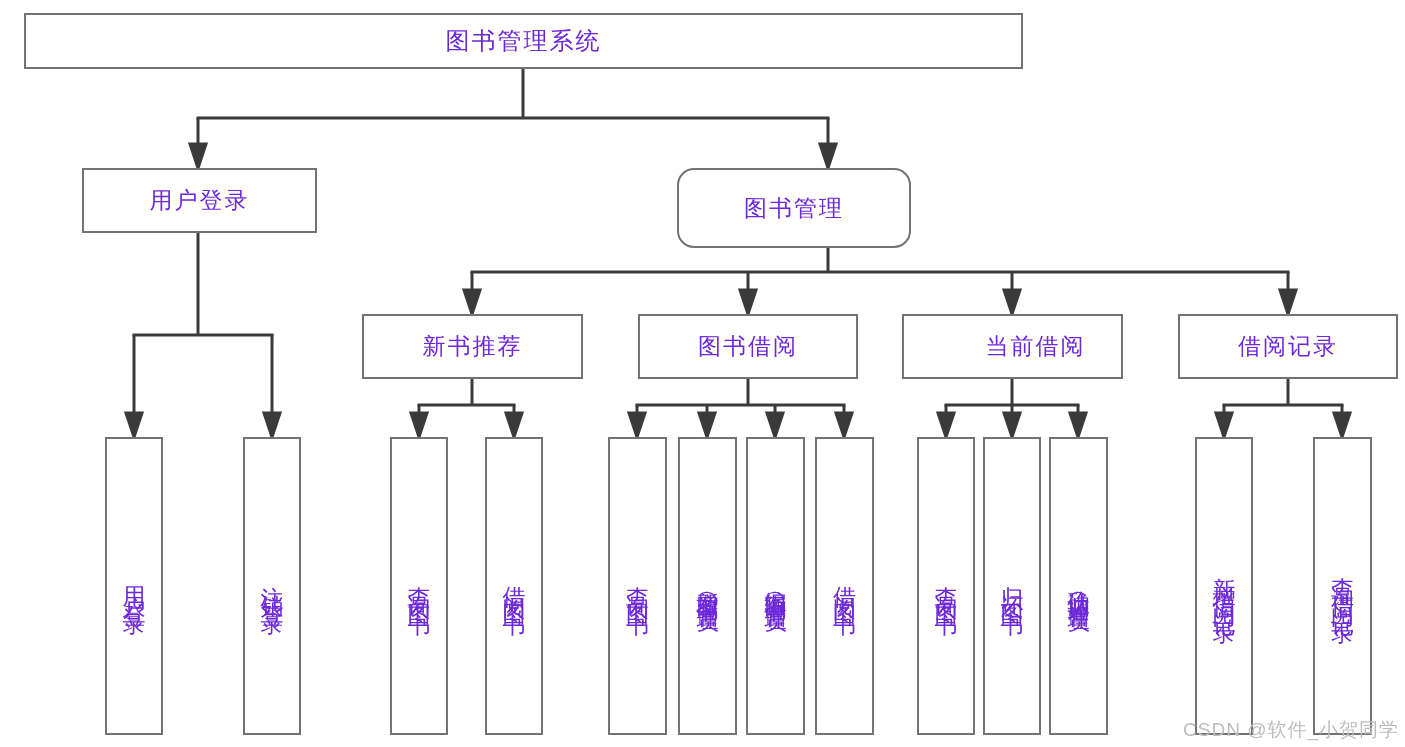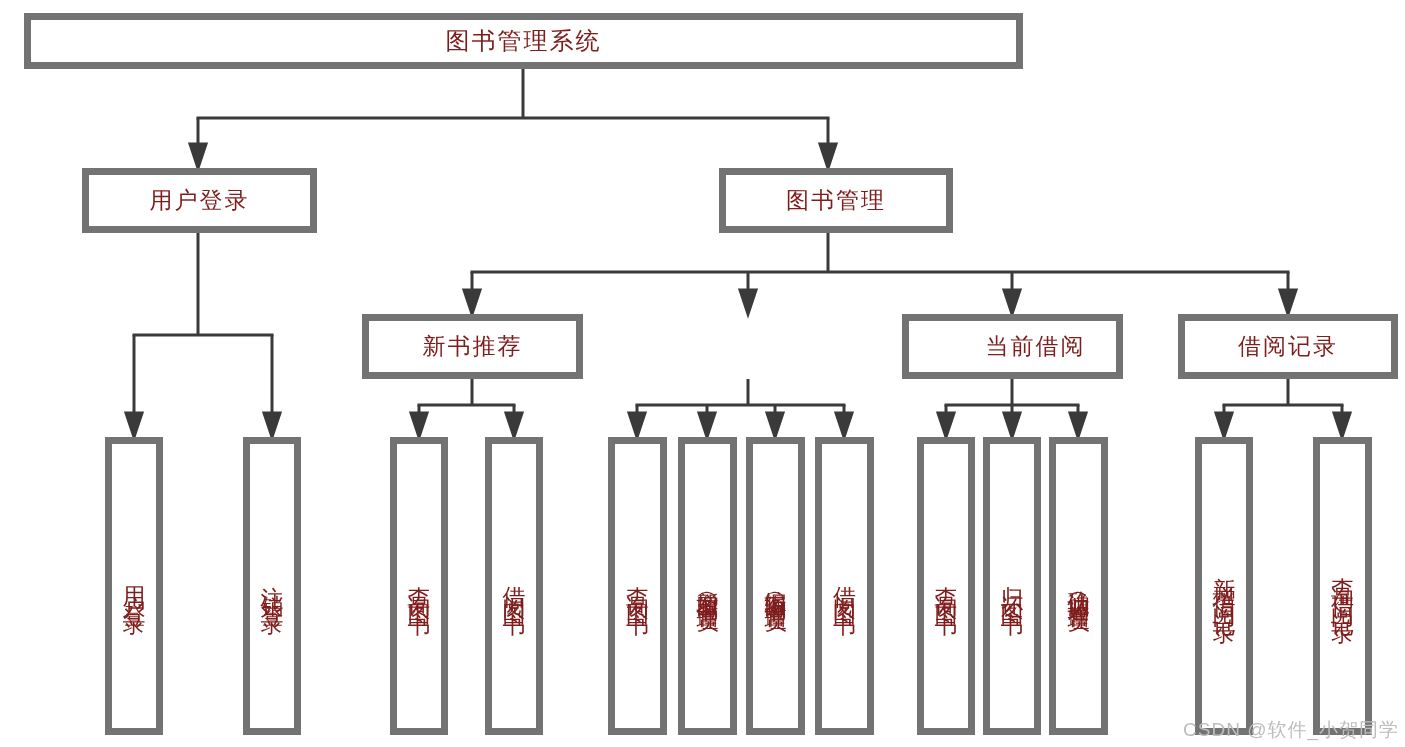--- a/index.html
+++ b/index.html
@@ -17,27 +17,27 @@
   }
   .wires {
     position: absolute;
     left: 0; top: 0;
     width: 1405px; height: 747px;
     z-index: 1;
   }
   .box {
     position: absolute;
     background: #ffffff;
-    border: 7px solid #737373;
+    border: 2px solid #737373;
     display: flex;
     align-items: center;
     justify-content: center;
     font-size: 23px;
     line-height: 1;
-    color: #7f1d1d;
+    color: #6d28d9;
     z-index: 2;
     letter-spacing: 2px;
   }
   .box.root { font-size: 24px; }
   .vbox span {
     display: block;
     writing-mode: vertical-rl;
     text-orientation: mixed;
     letter-spacing: 9px;
     font-size: 23px;
@@ -134,23 +134,24 @@
       <line x1="1224" y1="405" x2="1224" y2="415"></line>
       <polygon points="1216,413 1232,413 1224,437" fill="#3a3a3a"></polygon>
       <line x1="1342" y1="405" x2="1342" y2="415"></line>
       <polygon points="1334,413 1350,413 1342,437" fill="#3a3a3a"></polygon>
     </g>
   </svg>
 
   <div class="box root" style="left:24px; top:13px; width:999px; height:56px;">图书管理系统</div>
 
   <div class="box" style="left:82px; top:168px; width:235px; height:65px;">用户登录</div>
-  <div class="box" style="left:719px; top:168px; width:234px; height:65px;">图书管理</div>
+  <div class="box" style="left:677px; top:168px; width:234px; height:80px;border-radius:17px;">图书管理</div>
 
   <div class="box" style="left:362px; top:314px; width:221px; height:65px;">新书推荐</div>
+  <div class="box" style="left:638px; top:314px; width:220px; height:65px;">图书借阅</div>
   <div class="box" style="left:902px; top:314px; width:221px; height:65px;padding-left:46px;">当前借阅</div>
   <div class="box" style="left:1178px; top:314px; width:220px; height:65px;">借阅记录</div>
 
   <div class="box vbox" style="left:105px; top:437px; width:58px; height:298px;">
       <span>用户登录</span>
     </div>
   <div class="box vbox" style="left:243px; top:437px; width:58px; height:298px;">
       <span>注销登录</span>
     </div>
 

